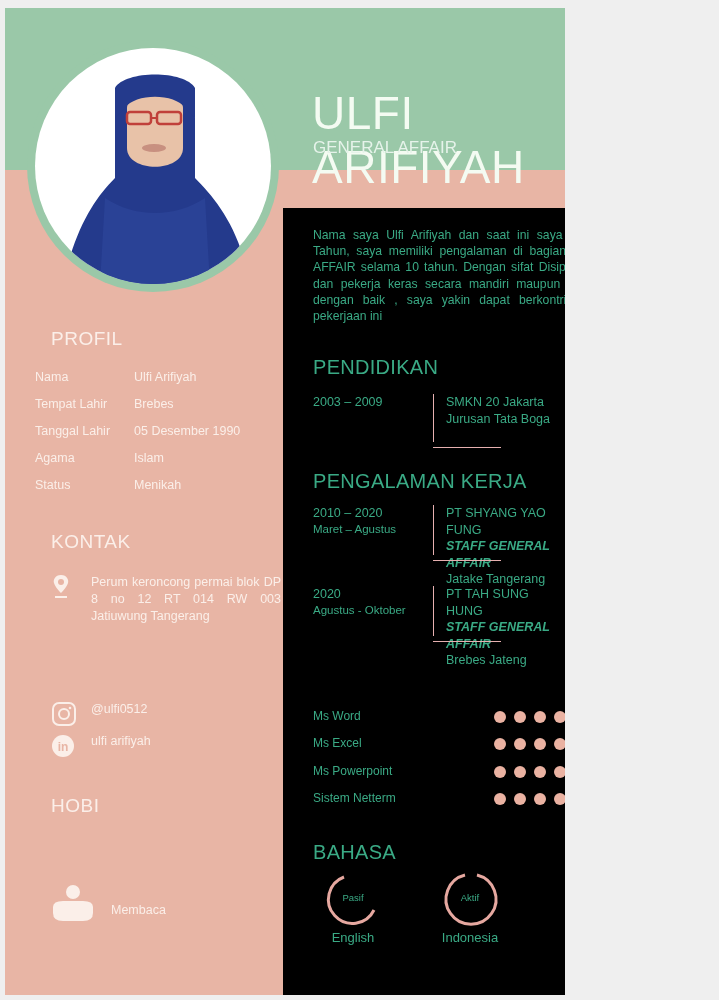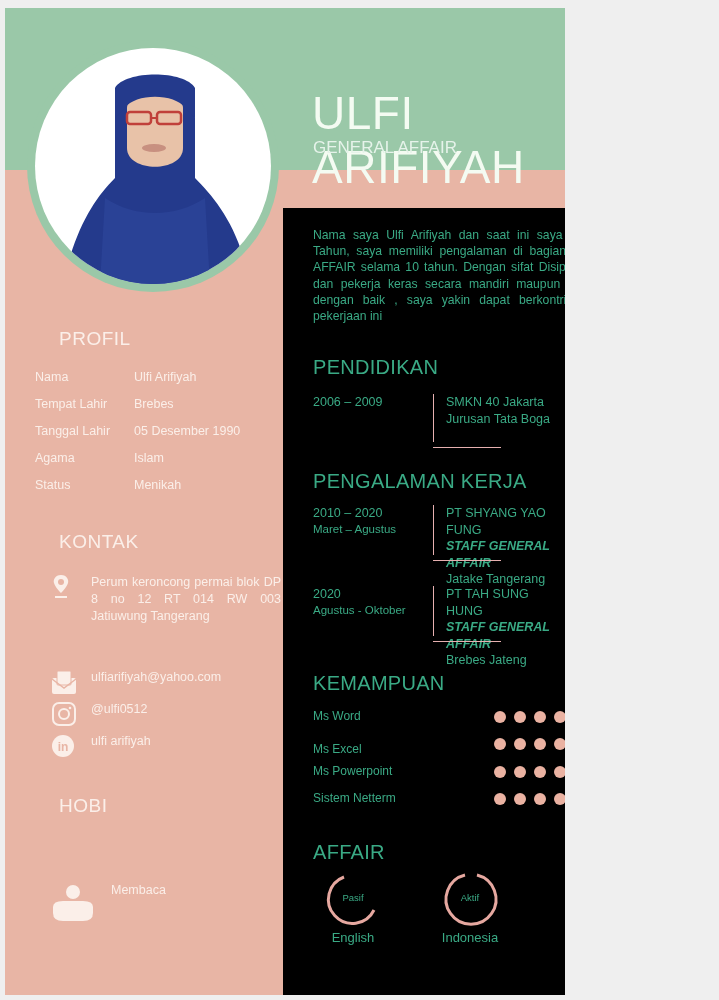--- a/index.html
+++ b/index.html
@@ -10,21 +10,21 @@
   .page { position:absolute; left:5px; top:8px; width:560px; height:987px; background:#000000; overflow:hidden; }
   .header-green { position:absolute; left:0; top:0; width:700px; height:162px; background:#9ac8a8; }
   .band-pink { position:absolute; left:0; top:162px; width:700px; height:38px; background:#e8b5a5; }
   .left-col { position:absolute; left:0; top:162px; width:278px; height:825px; background:#e8b5a5; }
   .photo-ring { position:absolute; left:22px; top:32px; width:252px; height:252px; border-radius:50%; background:#9ac8a8; }
   .photo { position:absolute; left:8px; top:8px; width:236px; height:236px; border-radius:50%; background:#ffffff; overflow:hidden; }
   .name { position:absolute; left:307px; top:78px; font-size:46px; color:#f4fbf2; letter-spacing:0.5px; font-weight:normal; }
   .role { position:absolute; left:308px; top:130px; font-size:17px; color:#e6f3ea; }
   .about { position:absolute; left:308px; top:219px; width:318px; font-size:12.2px; line-height:16.2px; color:#3aaa85; text-align:justify; }
 
-  .lh { position:absolute; left:46px; font-size:19px; color:#fbefe9; letter-spacing:0.5px;margin-left:8px; }
+  .lh { position:absolute; left:46px; font-size:19px; color:#fbefe9; letter-spacing:0.5px; }
   .prow { position:absolute; left:30px; font-size:12.5px; color:#fbefe9; }
   .prow .k { display:inline-block; width:99px; }
   .crow { position:absolute; left:46px; font-size:12.5px; color:#fbefe9; display:flex; align-items:flex-start;gap:8px; }
   .crow .ic { width:28px; height:26px; margin-right:4px; flex:none; }
   .addr { width:190px; line-height:17px; text-align:justify; }
 
   .rh { position:absolute; left:308px; font-size:20px; color:#3aaa85; letter-spacing:0.3px; }
   .date { position:absolute; left:308px; font-size:12.5px; color:#3aaa85; line-height:16px; }
   .date .sub { font-size:11.5px; }
   .entry { position:absolute; left:428px; border-left:1.5px solid #e6b0b0; padding-left:12px; font-size:12.5px; color:#3aaa85; line-height:16.5px; }
@@ -77,28 +77,20 @@
 
   <div class="lh" style="top:523px;">KONTAK</div>
   <div class="crow" style="top:566px;">
     <svg class="ic" viewBox="0 0 28 26">
       <path d="M10 1 C4 1 2 6 3 9 C4 13 10 19 10 19 C10 19 16 13 17 9 C18 6 16 1 10 1 Z" fill="#fbefe9"></path>
       <circle cx="10" cy="8" r="3" fill="#e8b5a5"></circle>
       <line x1="4" y1="23" x2="16" y2="23" stroke="#fbefe9" stroke-width="2"></line>
     </svg>
     <span class="addr">Perum keroncong permai blok DP 8 no 12 RT 014 RW 003 Jatiuwung Tangerang</span>
   </div>
-  <div class="crow" style="top:662px;">
-    <svg class="ic" viewBox="0 0 28 26">
-      <rect x="1" y="8" width="24" height="16" rx="2" fill="#fbefe9"></rect>
-      <rect x="6" y="1" width="14" height="14" rx="1" fill="#fbefe9" stroke="#e8b5a5" stroke-width="1"></rect>
-      <path d="M1 9 L13 18 L25 9" fill="none" stroke="#e8b5a5" stroke-width="1.4"></path>
-    </svg>
-    <span>ulfiarifiyah@yahoo.com</span>
-  </div>
   <div class="crow" style="top:694px;">
     <svg class="ic" viewBox="0 0 28 26">
       <rect x="2" y="1" width="22" height="22" rx="6" fill="none" stroke="#fbefe9" stroke-width="2"></rect>
       <circle cx="13" cy="12" r="5" fill="none" stroke="#fbefe9" stroke-width="2"></circle>
       <circle cx="19" cy="6" r="1.3" fill="#fbefe9"></circle>
     </svg>
     <span>@ulfi0512</span>
   </div>
   <div class="crow" style="top:726px;">
     <svg class="ic" viewBox="0 0 28 26">
@@ -107,27 +99,27 @@
     </svg>
     <span>ulfi arifiyah</span>
   </div>
 
   <div class="lh" style="top:787px;">HOBI</div>
   <div class="crow" style="top:875px;">
     <svg viewBox="0 0 44 40" width="44" height="40" style="flex:none;margin-right:8px;">
       <circle cx="22" cy="9" r="7" fill="#fbefe9"></circle>
       <path d="M2 24 Q2 18 12 18 L32 18 Q42 18 42 24 L42 30 Q42 38 32 38 L12 38 Q2 38 2 30 Z" fill="#fbefe9"></path>
     </svg>
-    <span style="">Membaca</span>
+    <span style="margin-top:20px;">Membaca</span>
   </div>
 
   <div class="rh" style="top:348px;">PENDIDIKAN</div>
-  <div class="date" style="top:386px;">2006 – 2009</div>
+  <div class="date" style="top:386px;">2003 – 2009</div>
   <div class="entry" style="top:386px; height:48px;">
-    <div>SMKN 40 Jakarta</div>
+    <div>SMKN 20 Jakarta</div>
     <div>Jurusan Tata Boga</div>
     <div class="foot"></div>
   </div>
 
   <div class="rh" style="top:462px;">PENGALAMAN KERJA</div>
   <div class="date" style="top:497px;">
     <div>2010 – 2020</div>
     <div class="sub">Maret – Agustus</div>
   </div>
   <div class="entry" style="top:497px; height:50px;">
@@ -141,30 +133,29 @@
     <div>2020</div>
     <div class="sub">Agustus - Oktober</div>
   </div>
   <div class="entry" style="top:578px; height:50px;">
     <div>PT TAH SUNG HUNG</div>
     <div><i>STAFF GENERAL AFFAIR</i></div>
     <div>Brebes Jateng</div>
     <div class="foot"></div>
   </div>
 
-  <div class="rh" style="top:664px;">KEMAMPUAN</div>
   <div class="skill" style="top:701px;">Ms Word</div>
   <div class="dots" style="top:703px;">
       <span class="dot"></span>
       <span class="dot"></span>
       <span class="dot"></span>
       <span class="dot"></span>
       <span class="dot"></span>
     </div>
-  <div class="skill" style="top:728px;margin-top:6px;">Ms Excel</div>
+  <div class="skill" style="top:728px;">Ms Excel</div>
   <div class="dots" style="top:730px;">
       <span class="dot"></span>
       <span class="dot"></span>
       <span class="dot"></span>
       <span class="dot"></span>
       <span class="dot"></span>
     </div>
   <div class="skill" style="top:756px;">Ms Powerpoint</div>
   <div class="dots" style="top:758px;">
       <span class="dot"></span>
@@ -175,21 +166,21 @@
     </div>
   <div class="skill" style="top:783px;">Sistem Netterm</div>
   <div class="dots" style="top:785px;">
       <span class="dot"></span>
       <span class="dot"></span>
       <span class="dot"></span>
       <span class="dot"></span>
       <span class="dot"></span>
     </div>
 
-  <div class="rh" style="top:833px;">AFFAIR</div>
+  <div class="rh" style="top:833px;">BAHASA</div>
   <div class="lang" style="left:430px; top:862px; width:70px;">
     <svg width="62" height="58" viewBox="0 0 62 58">
       <path d="M38 5 A 25 25 0 1 1 26 5" fill="none" stroke="#e6a8a0" stroke-width="3"></path>
     </svg>
     <div class="lvl">Aktif</div>
     <div class="ln">Indonesia</div>
   </div>
   <div class="lang" style="left:316px; top:862px; width:64px;">
     <svg width="58" height="58" viewBox="0 0 58 58">
       <path d="M50 40 A 24 24 0 1 1 20 7" fill="none" stroke="#e6a8a0" stroke-width="3"></path>

